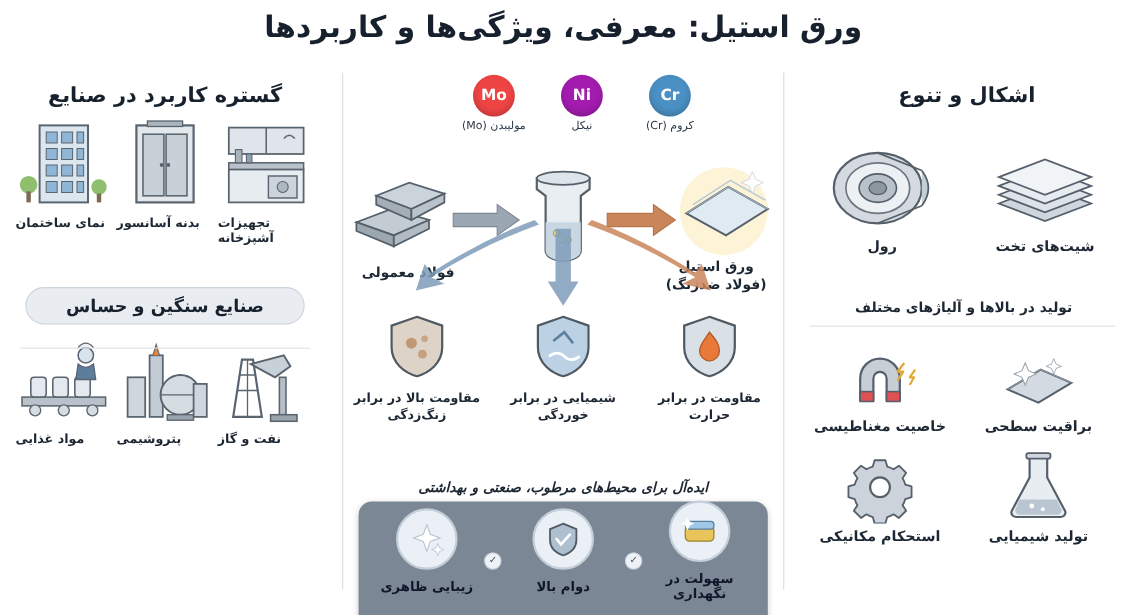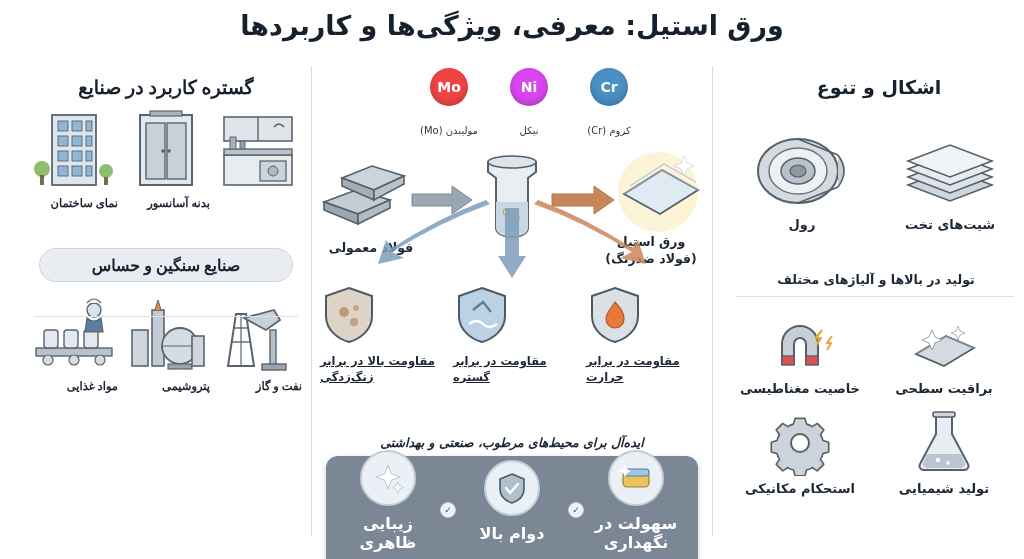--- a/index.html
+++ b/index.html
@@ -42,65 +42,65 @@
   .shape-art { height:92px; display:flex; align-items:center; justify-content:center; }
   .shapes-note { position:absolute; top:196px; right:0; width:296px; }
   .hdiv { position:absolute; height:1px; background:#dde1e6; }
 
   .grid4 { position:absolute; top:232px; right:8px; width:288px;
            display:grid; grid-template-columns:1fr 1fr; row-gap:10px; }
   .g-cell { text-align:center; }
   .g-art { height:72px; display:flex; align-items:flex-end; justify-content:center; padding-bottom:4px; }
 
   
-  .col-apps { position:absolute; left:16px; top:76px; width:300px; height:460px;font-family:Liberation Serif, serif; }
+  .col-apps { position:absolute; left:0; top:76px; width:300px; height:460px; }
   .pill {
     margin:0 auto; width:254px; height:34px; border-radius:17px;
     background:#e9edf2; border:1px solid #ccd4dc;
     display:flex; align-items:center; justify-content:center;
     font-size:16px; font-weight:bold; color:#18222e;
   }
   .apps-row { display:flex; justify-content:space-between; padding:0 14px; margin-top:8px; }
-  .app-item { width:88px; text-align:right; }
+  .app-item { width:88px; text-align:left; }
   .app-art { height:84px; display:flex; align-items:flex-end; justify-content:center; }
   .app-label { font-size:11.5px; font-weight:bold; color:#1c2733; margin-top:5px; }
 
   
   .col-center { position:absolute; left:312px; top:62px; width:400px; height:474px; }
   .elm-row { position:absolute; top:6px; left:96px; width:230px; display:flex; gap:22px; }
   .elm { text-align:center; width:58px; }
   .elm-circle {
     width:38px; height:38px; border-radius:50%; margin:0 auto;
     display:flex; align-items:center; justify-content:center;
     color:#fff; font-size:14px; font-weight:bold;
     box-shadow:inset 0 -3px 6px rgba(0,0,0,.18);
   }
-  .elm-label { font-size:10px; color:#2a3644; margin-top:19px; white-space:nowrap; }
+  .elm-label { font-size:10px; color:#2a3644; margin-top:3px; white-space:nowrap; }
 
   .mid-art { position:absolute; top:70px; left:0; width:400px; height:150px; }
   .mid-cap { position:absolute; font-size:12.5px; font-weight:bold; text-align:center; color:#1c2733; line-height:1.35; }
 
   .shields { position:absolute; top:222px; left:8px; width:384px; display:flex; justify-content:space-between; }
-  .shield-item { width:118px; text-align:left;text-decoration:underline; }
+  .shield-item { width:118px; text-align:center; }
   .shield-cap { font-size:11.5px; font-weight:bold; color:#1c2733; line-height:1.35; margin-top:4px; }
   .ideal { position:absolute; top:373px; left:0; width:400px; text-align:center; font-size:12.5px; font-weight:bold; color:#1c2733;font-style:italic; }
 
   .benefit-box {
     position:absolute; top:394px; left:14px; width:372px; height:120px;
     background:#7b8794; border-radius:12px;
     box-shadow:0 2px 6px rgba(0,0,0,.18);
   }
   .benefit-inner { display:flex; justify-content:space-around; align-items:center; height:82px; padding-top:8px; }
   .ben { width:104px; text-align:center; }
   .ben-circle {
     width:56px; height:56px; border-radius:50%; margin:0 auto;
     background:#eaf0f6; border:2px solid #c3ced9;
     display:flex; align-items:center; justify-content:center; font-size:26px;
   }
-  .ben-label { font-size:16px; font-weight:bold; color:#ffffff; margin-top:8px; }
+  .ben-label { font-size:12px; font-weight:bold; color:#0f172a; margin-top:8px; }
   .ben-link { position:absolute; top:46px; width:16px; height:16px; border-radius:50%; background:#eef2f6; border:1px solid #c3ced9;
               display:flex; align-items:center; justify-content:center; font-size:9px; color:#3d4b59; }
 </style>
 </head>
 <body>
 
 <div class="page">
 
   <div class="title">ورق استیل: معرفی، ویژگی‌ها و کاربردها</div>
 
@@ -214,20 +214,21 @@
             <line x1="44" y1="8" x2="44" y2="32" stroke="#5a646e" stroke-width="1.4"></line>
             <rect x="10" y="46" width="68" height="30" fill="#e7ecf0" stroke="#5a646e" stroke-width="1.6"></rect>
             <rect x="10" y="40" width="68" height="6" fill="#b9c2ca" stroke="#5a646e" stroke-width="1.4"></rect>
             <rect x="46" y="52" width="26" height="20" fill="#cdd5dc" stroke="#5a646e" stroke-width="1.3"></rect>
             <circle cx="59" cy="62" r="5" fill="#aeb8c0" stroke="#5a646e" stroke-width="1"></circle>
             <rect x="16" y="28" width="6" height="12" fill="#a7b2bb" stroke="#5a646e" stroke-width="1"></rect>
             <rect x="26" y="32" width="5" height="8" fill="#8fa0af" stroke="#5a646e" stroke-width="1"></rect>
             <path d="M60 18 q5 -6 10 0" fill="none" stroke="#5a646e" stroke-width="1.4"></path>
           </svg>
         </div>
+        <div class="app-label">تجهیزات آشپزخانه</div>
       </div>
 
       <div class="app-item">
         <div class="app-art">
           <svg width="88" height="82" viewBox="0 0 88 82">
             <rect x="18" y="6" width="52" height="70" fill="#e3e8ed" stroke="#5a646e" stroke-width="2"></rect>
             <rect x="24" y="14" width="19" height="56" fill="#c9d1d8" stroke="#5a646e" stroke-width="1.4"></rect>
             <rect x="45" y="14" width="19" height="56" fill="#c9d1d8" stroke="#5a646e" stroke-width="1.4"></rect>
             <circle cx="41" cy="42" r="1.8" fill="#5a646e"></circle>
             <circle cx="47" cy="42" r="1.8" fill="#5a646e"></circle>
@@ -323,21 +324,21 @@
   </div>
 
   <div class="col-center">
 
     <div class="elm-row">
       <div class="elm">
         <div class="elm-circle" style="background:#4a90c4;">Cr</div>
         <div class="elm-label">کروم (Cr)</div>
       </div>
       <div class="elm">
-        <div class="elm-circle" style="background:#d946ef;">Ni</div>
+        <div class="elm-circle" style="background:#a21caf;">Ni</div>
         <div class="elm-label">نیکل</div>
       </div>
       <div class="elm">
         <div class="elm-circle" style="background:#ef4444;">Mo</div>
         <div class="elm-label">مولیبدن (Mo)</div>
       </div>
     </div>
 
     <div class="mid-art">
       <svg width="400" height="150" viewBox="0 0 400 150">
@@ -396,21 +397,21 @@
         </svg>
         <div class="shield-cap">مقاومت در برابر حرارت</div>
       </div>
 
       <div class="shield-item">
         <svg width="58" height="62" viewBox="0 0 58 62">
           <path d="M29 4 L52 12 L52 32 C52 46 40 55 29 58 C18 55 6 46 6 32 L6 12 Z" fill="#bcd2e4" stroke="#4f5962" stroke-width="2"></path>
           <path d="M16 40 q8 -6 14 0 t14 0" fill="none" stroke="#ffffff" stroke-width="2.4"></path>
           <path d="M20 26 l10 -8 8 10" fill="none" stroke="#5c7f9e" stroke-width="2.4"></path>
         </svg>
-        <div class="shield-cap">مقاومت در برابر گستره</div>
+        <div class="shield-cap">شیمیایی در برابر خوردگی</div>
       </div>
 
       <div class="shield-item">
         <svg width="58" height="62" viewBox="0 0 58 62">
           <path d="M29 4 L52 12 L52 32 C52 46 40 55 29 58 C18 55 6 46 6 32 L6 12 Z" fill="#ddd3c6" stroke="#4f5962" stroke-width="2"></path>
           <circle cx="24" cy="28" r="5" fill="#b98a5e" opacity=".8"></circle>
           <circle cx="34" cy="38" r="4" fill="#b98a5e" opacity=".7"></circle>
           <circle cx="36" cy="24" r="3" fill="#b98a5e" opacity=".6"></circle>
         </svg>
         <div class="shield-cap">مقاومت بالا در برابر زنگ‌زدگی</div>

